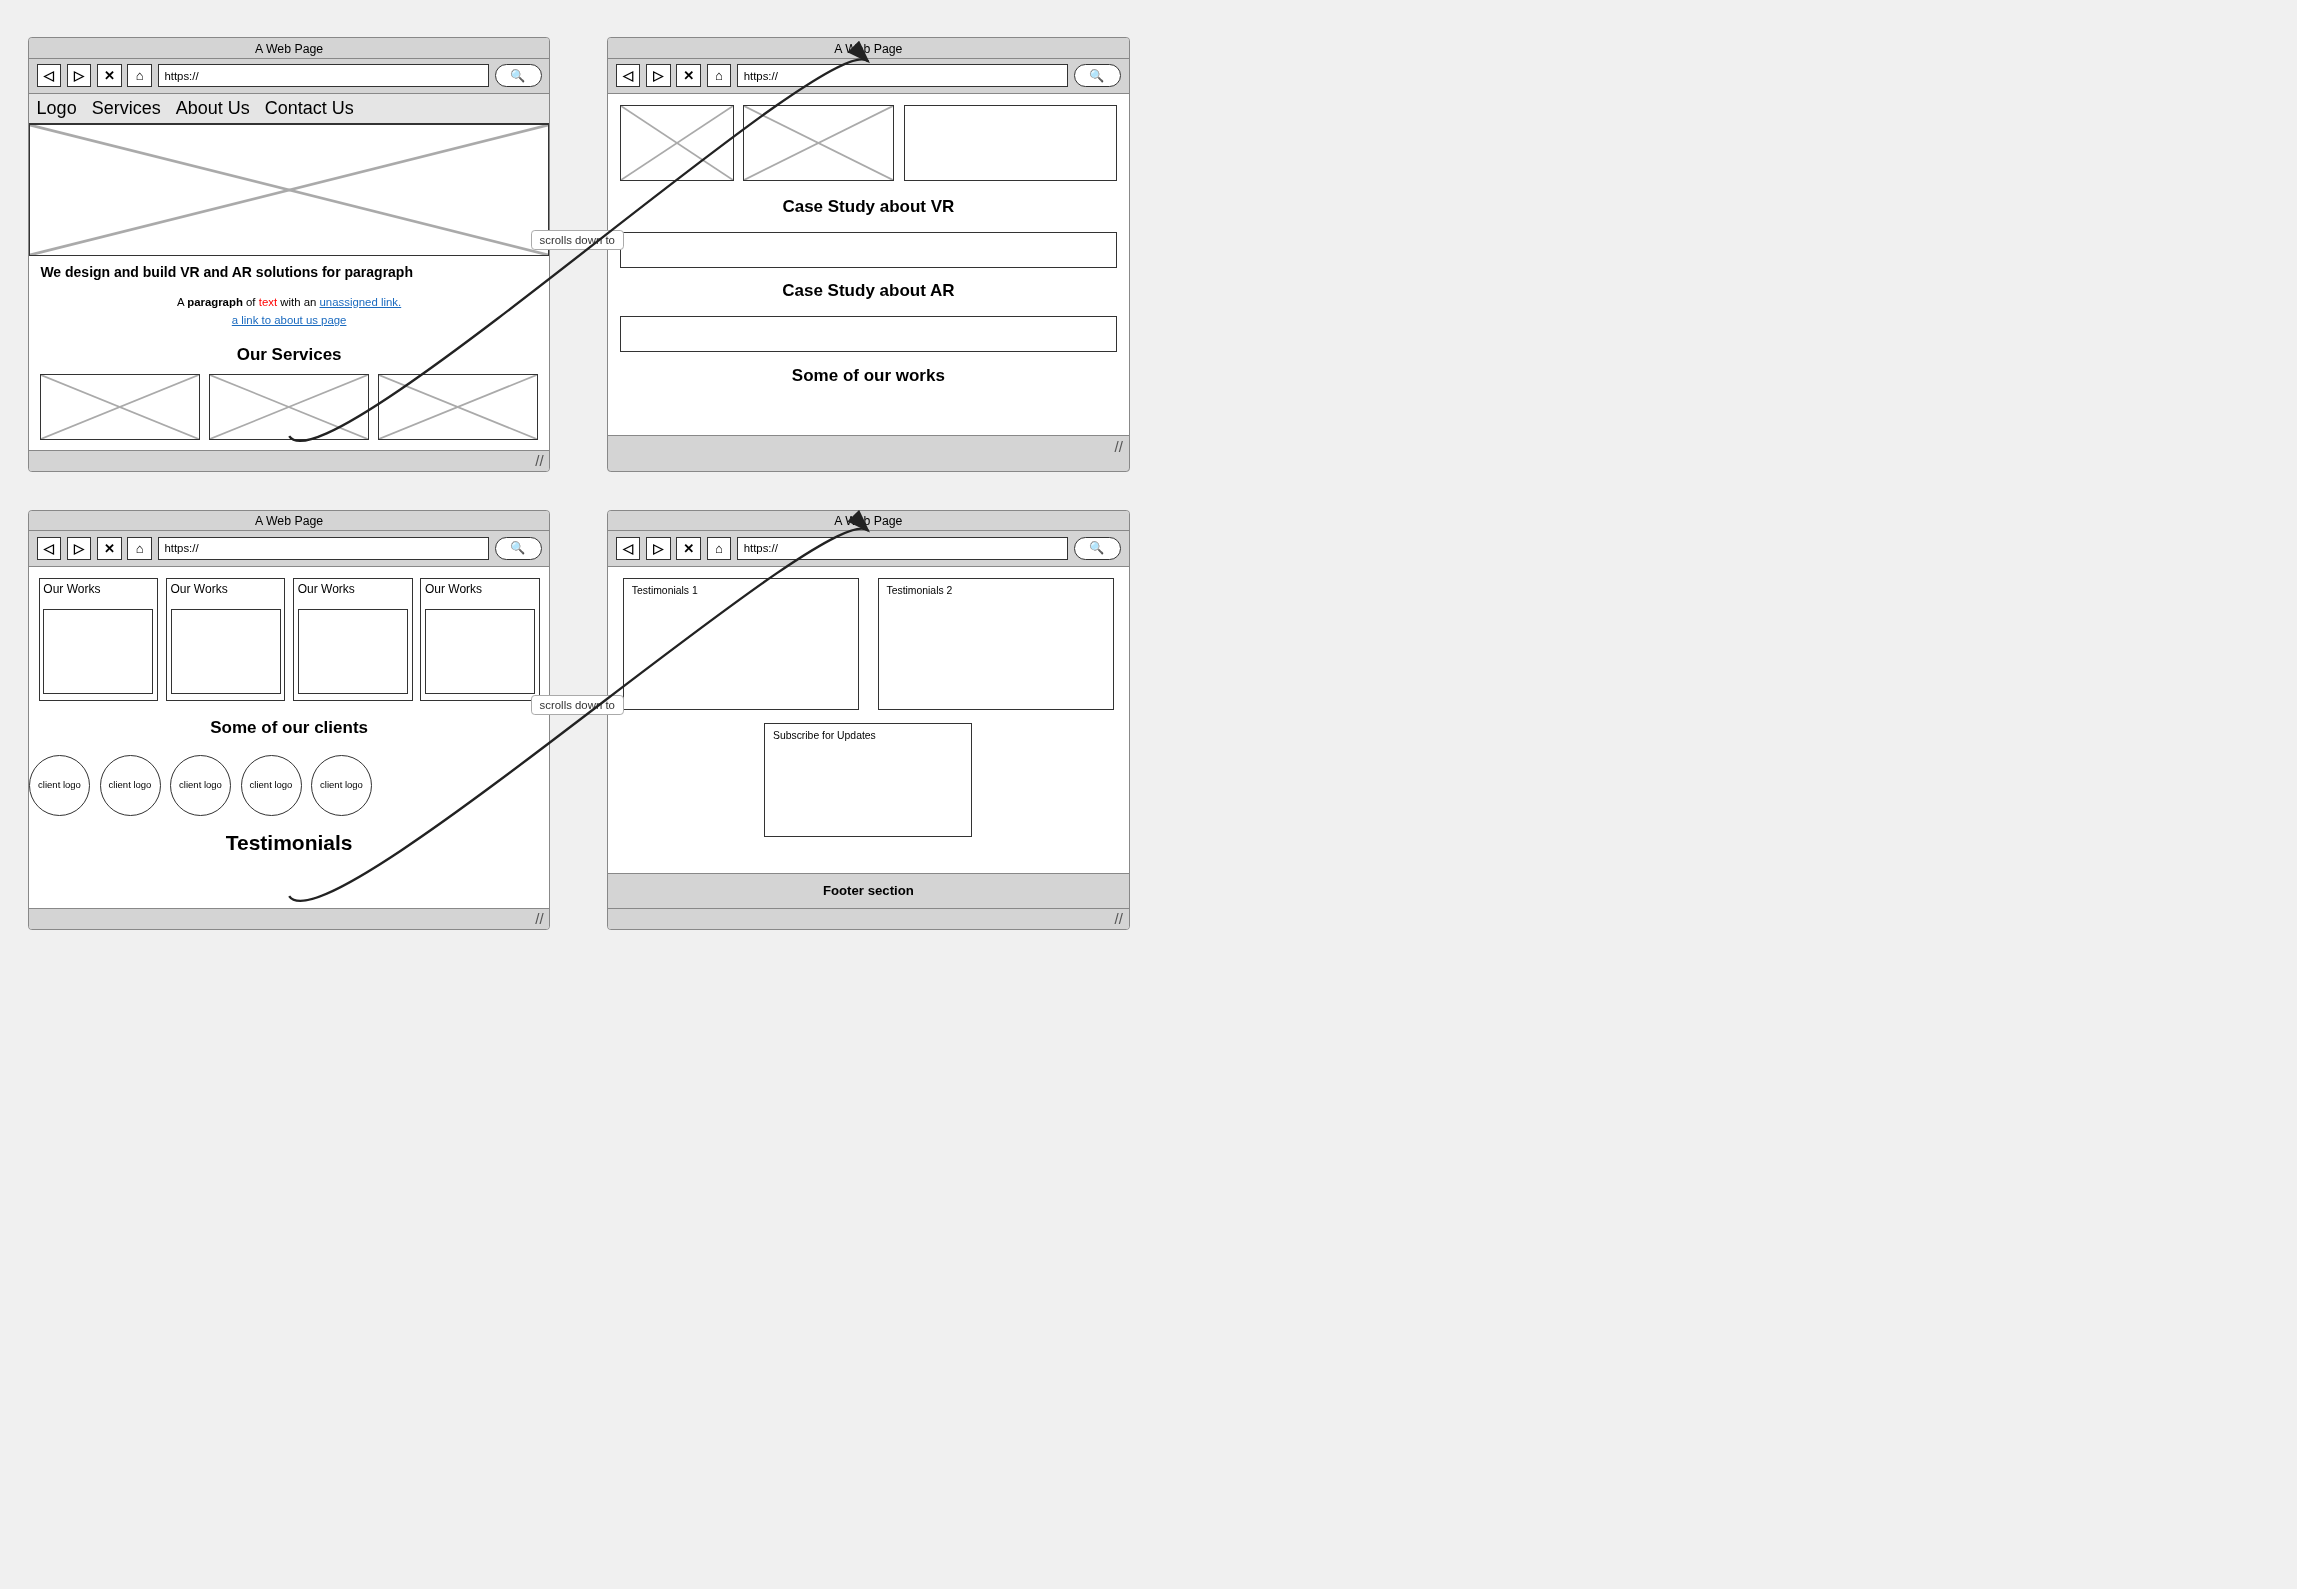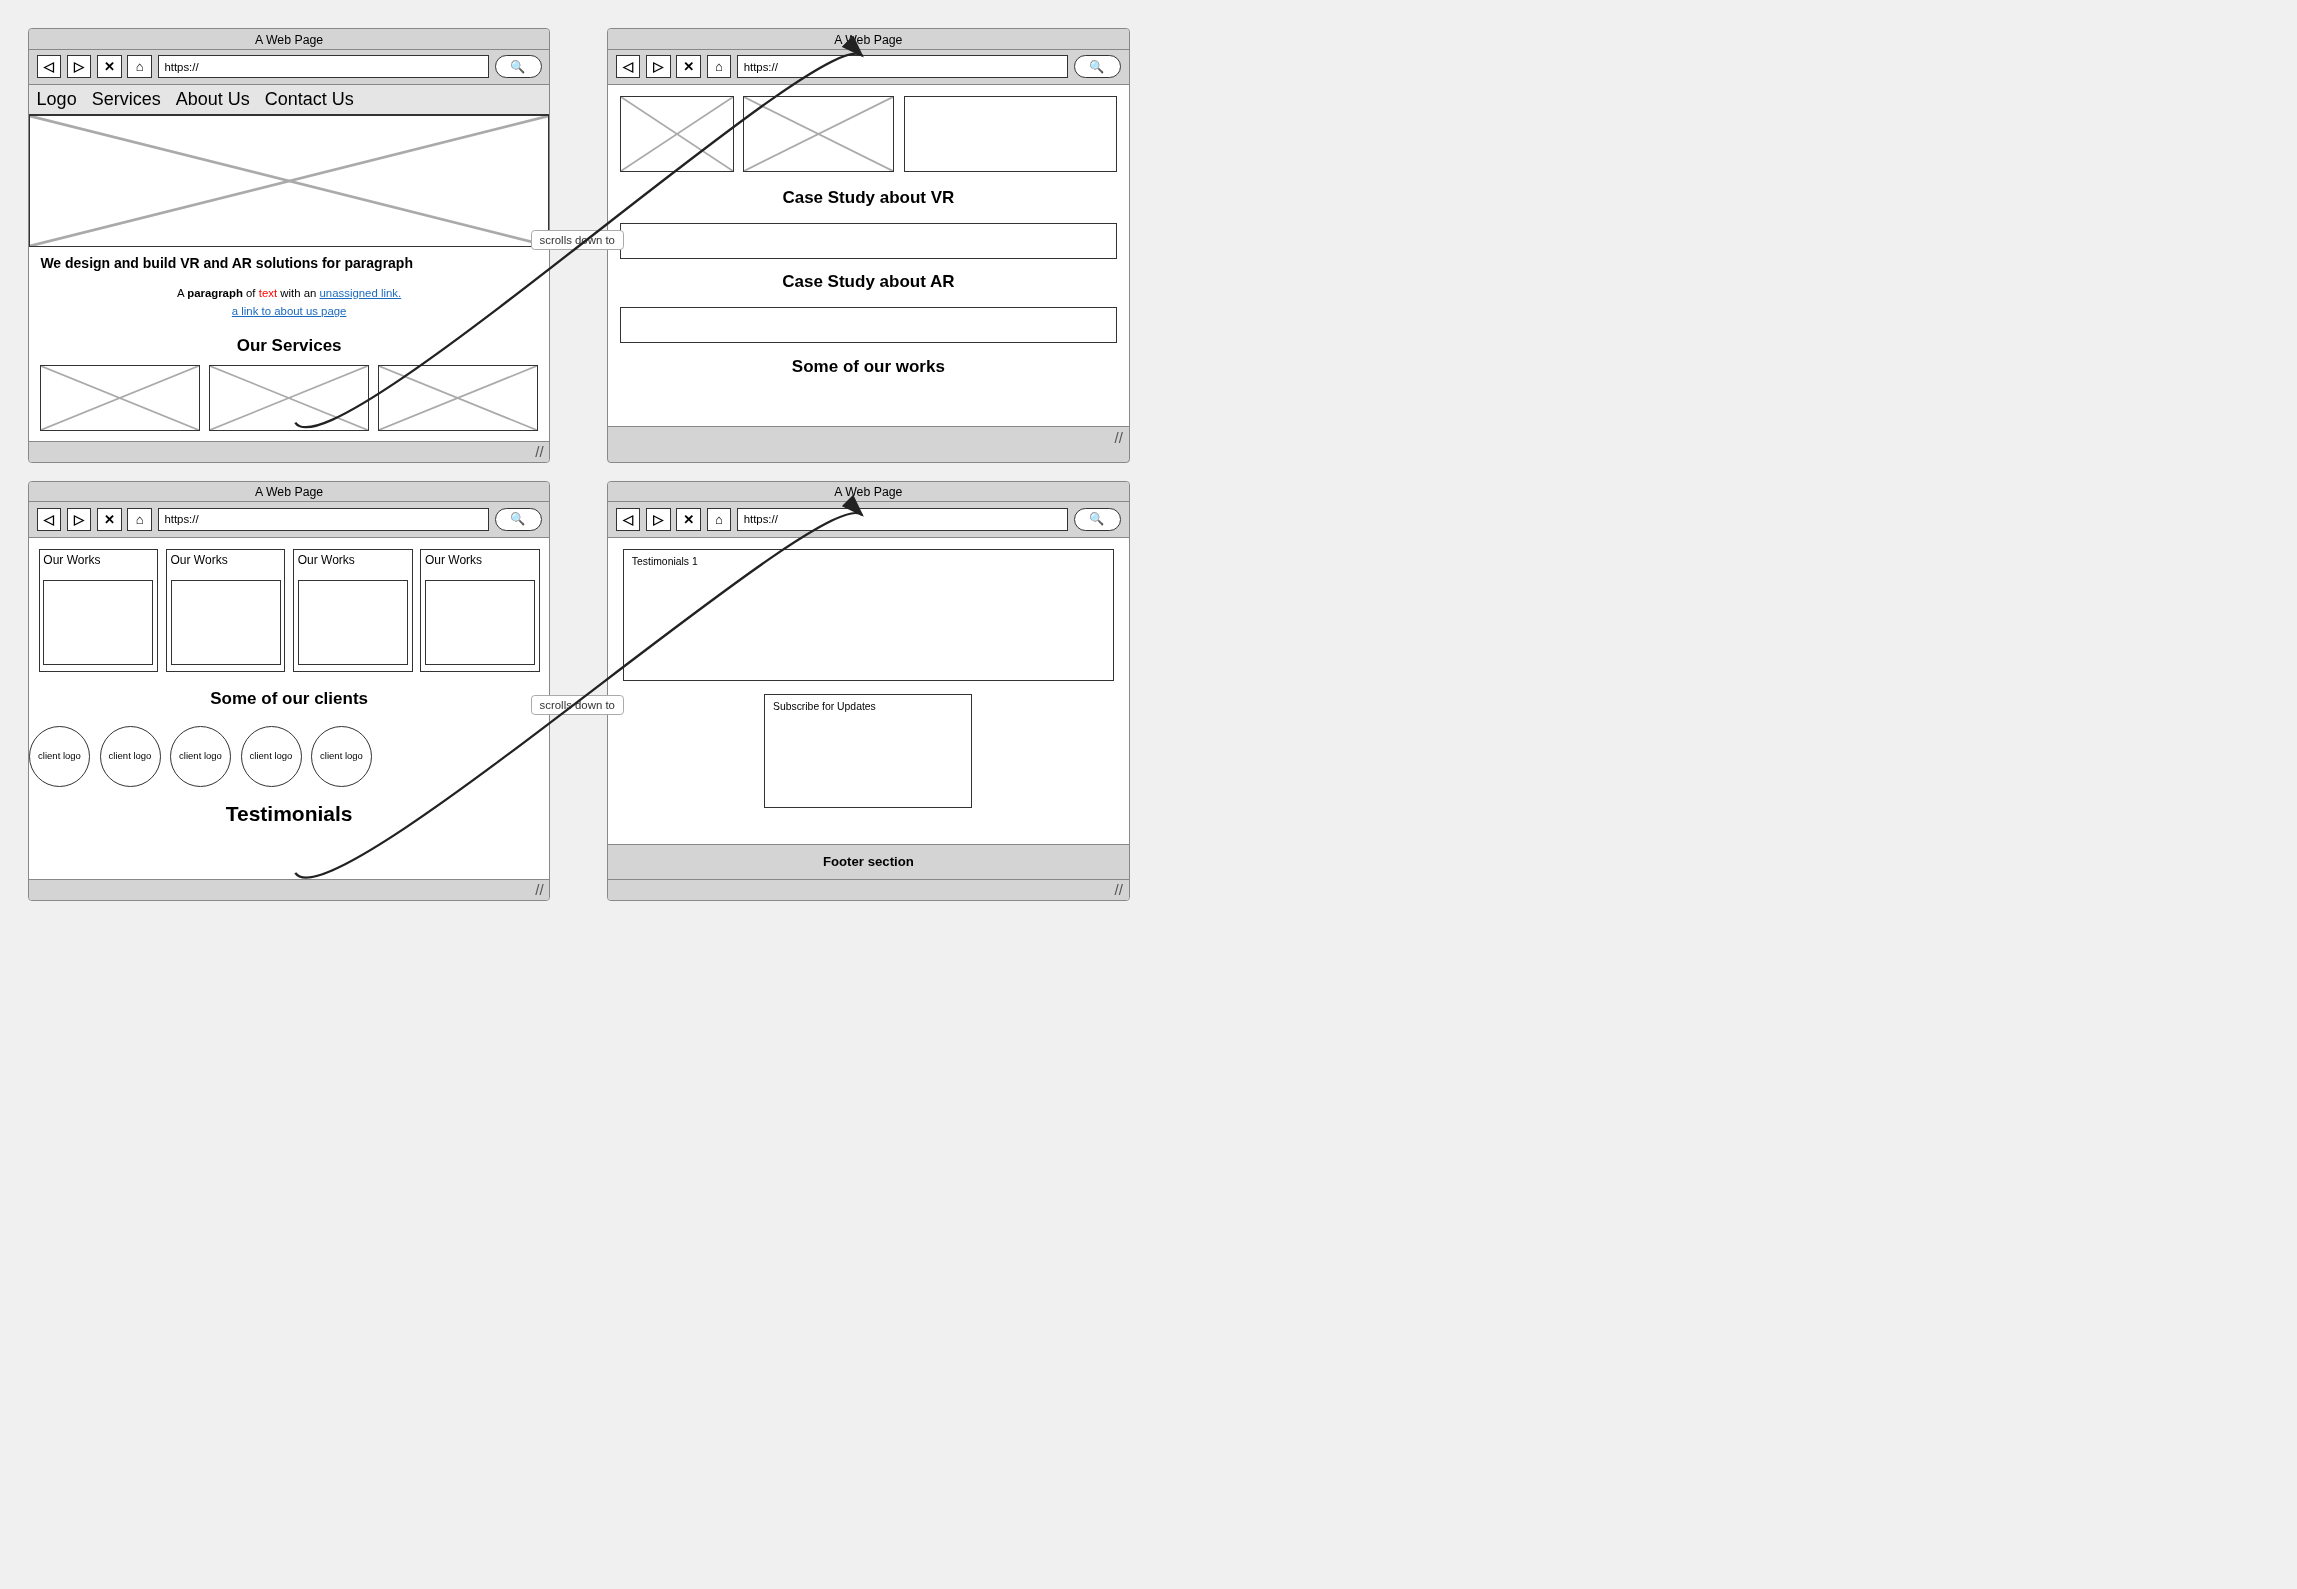--- a/index.html
+++ b/index.html
@@ -290,21 +290,22 @@
 
     .page-wrapper {
       position: relative;
       width: 100%;
     }
 
     .grid-layout {
       display: grid;
       grid-template-columns: 1fr 1fr;
       grid-template-rows: auto auto;
-      gap: 18px 57px;
+      gap: 38px 57px;
+      margin-top: 9px;
     }
 
     .arrow-canvas {
       position: absolute;
       top: 0; left: 0;
       width: 100%; height: 100%;
       pointer-events: none;
       z-index: 10;
     }
   </style>
@@ -470,20 +471,23 @@
         <input class="url-bar" type="text" value="https://" style="">
         <div class="search-btn">
           <span>🔍</span>
         </div>
       </div>
       <div class="browser-content" style="display:flex;flex-direction:column;">
         <div class="testimonials-row">
           <div class="testimonial-box">
             <span>Testimonials 1</span>
           </div>
+          <div class="testimonial-box">
+            <span>Testimonials 2</span>
+          </div>
         </div>
         <div class="subscribe-section">
           <div class="subscribe-box">
             <span>Subscribe for Updates</span>
           </div>
         </div>
         <div style="flex:1;"></div>
         <div class="footer-section">Footer section</div>
       </div>
       <div class="browser-footer">

